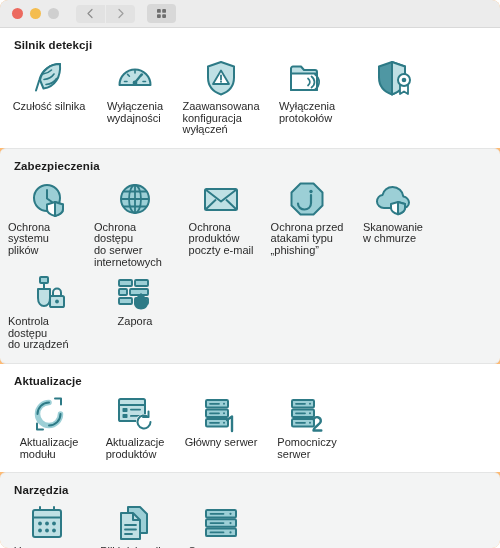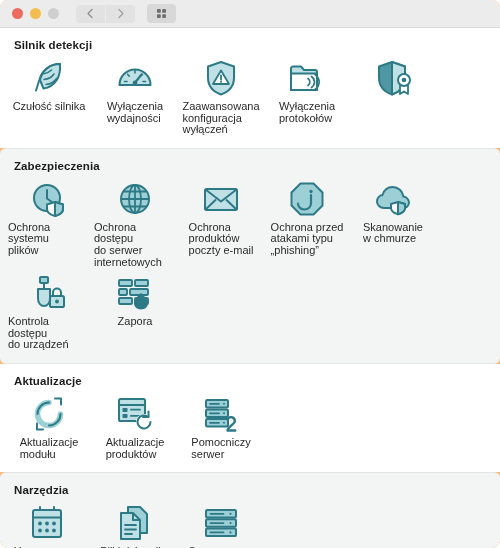--- a/index.html
+++ b/index.html
@@ -310,20 +310,41 @@
                   <rect x="5" y="25" width="22" height="7.5" rx="1.2" fill="#9ccfd6"></rect>
                 </g>
                 <g stroke="#2d7a86" stroke-width="1.8" stroke-linecap="round">
                   <path d="M9 9.8h9M9 19.3h9M9 28.8h9"></path>
                 </g>
                 <g fill="#2d7a86">
                   <circle cx="23" cy="9.8" r="1"></circle>
                   <circle cx="23" cy="19.3" r="1"></circle>
                   <circle cx="23" cy="28.8" r="1"></circle>
                 </g>
+                <path d="M26 26 31 22.5V37" fill="none" stroke="#2d7a86" stroke-width="2.4" stroke-linecap="round" stroke-linejoin="round"></path>
+              </svg>
+            </div>
+            <div class="lbl">Główny serwer</div>
+          </div>
+          <div class="tile">
+            <div class="ico">
+              <svg width="40" height="40" viewBox="0 0 40 40">
+                <g stroke="#2d7a86" stroke-width="2" stroke-linejoin="round">
+                  <rect x="5" y="6" width="22" height="7.5" rx="1.2" fill="#9ccfd6"></rect>
+                  <rect x="5" y="15.5" width="22" height="7.5" rx="1.2" fill="#9ccfd6"></rect>
+                  <rect x="5" y="25" width="22" height="7.5" rx="1.2" fill="#9ccfd6"></rect>
+                </g>
+                <g stroke="#2d7a86" stroke-width="1.8" stroke-linecap="round">
+                  <path d="M9 9.8h9M9 19.3h9M9 28.8h9"></path>
+                </g>
+                <g fill="#2d7a86">
+                  <circle cx="23" cy="9.8" r="1"></circle>
+                  <circle cx="23" cy="19.3" r="1"></circle>
+                  <circle cx="23" cy="28.8" r="1"></circle>
+                </g>
                 <path d="M26.5 25.5a3.8 3.8 0 0 1 7.3 1.6c0 3.4-7.3 5.5-7.3 9.4h7.8" fill="none" stroke="#2d7a86" stroke-width="2.4" stroke-linecap="round" stroke-linejoin="round"></path>
               </svg>
             </div>
             <div class="lbl">Pomocniczy
 serwer</div>
           </div>
         </div>
       </div>
       <div class="section gray">
         <div class="section-title">Narzędzia</div>

